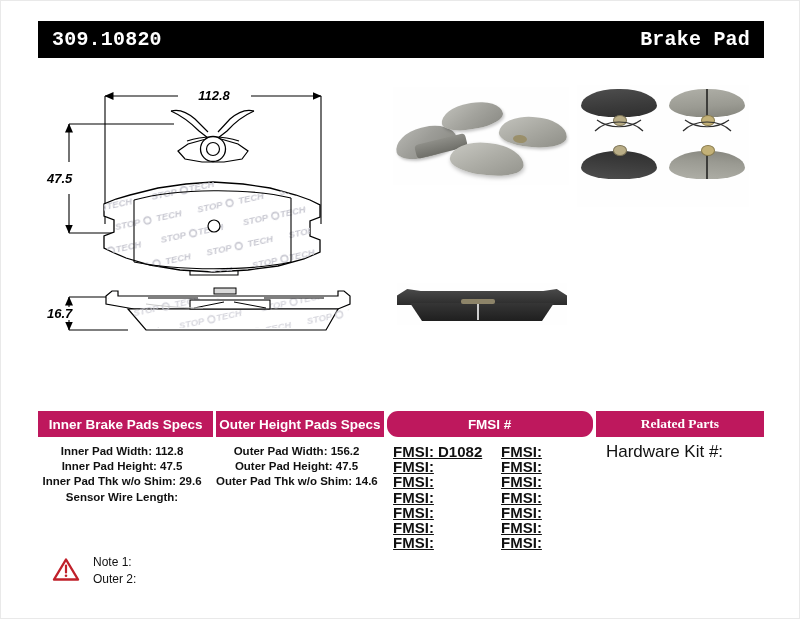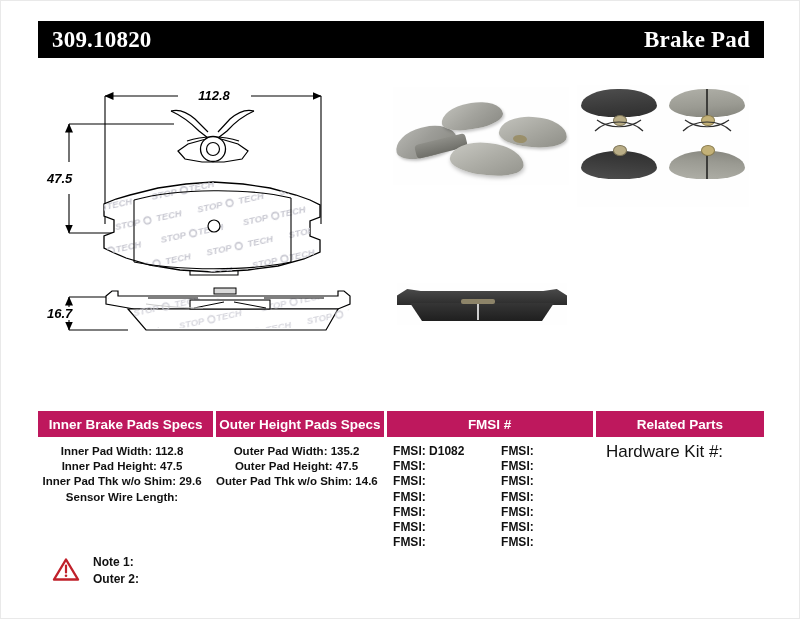--- a/index.html
+++ b/index.html
@@ -9,22 +9,22 @@
     position:relative;overflow:hidden;
     -webkit-font-smoothing:antialiased;
   }
   .page{position:absolute;left:0;top:0;width:800px;height:619px;
         border:1px solid #e9e9e9;box-sizing:border-box;background:#fff;}
 
   
   .hdr{position:absolute;left:37px;top:20px;width:726px;height:37px;
        background:#000;display:flex;align-items:center;
        justify-content:space-between;padding:0 14px;box-sizing:border-box;}
-  .hdr span{color:#fff;font-size:23px;font-weight:bold;letter-spacing:.2px;
-            font-family:Liberation Serif, serif;}
+  .hdr span{color:#fff;font-size:20px;font-weight:bold;letter-spacing:.2px;
+            font-family:Liberation Mono, monospace;}
 
   
   .draw{position:absolute;left:37px;top:75px;width:345px;height:290px;}
   svg{display:block;overflow:visible;}
   .dimtxt{font-family:"Liberation Sans", sans-serif;font-size:13px;
           font-weight:bold;font-style:italic;fill:#000;}
 
   
   .photo{position:absolute;background:#fefefe;}
   .pad{position:absolute;border-radius:48% 48% 45% 45%/60% 60% 40% 40%;}
@@ -35,27 +35,27 @@
   .th{background:#be185d;color:#fff;font-size:13.5px;font-weight:bold;
       display:flex;align-items:center;justify-content:center;
       margin-right:3px;box-sizing:border-box;}
   .th:last-child{margin-right:0;}
   .tbody{display:flex;margin-top:7px;}
   .tcol{box-sizing:border-box;margin-right:3px;}
   .tcol:last-child{margin-right:0;}
   .spec{font-size:11.5px;font-weight:bold;color:#111;
         line-height:15.2px;text-align:center;padding-right:7px;white-space:nowrap;}
   .fmsiwrap{display:flex;}
-  .fmsicol{font-size:12px;font-weight:bold;color:#111;line-height:15.2px;white-space:nowrap;}
+  .fmsicol{font-size:15px;font-weight:bold;color:#111;line-height:15.2px;white-space:nowrap;text-decoration:underline;}
   .rel{font-size:17px;font-weight:normal;color:#111;line-height:15.2px;padding-left:10px;}
 
   
   .notes{position:absolute;left:52px;top:553px;display:flex;align-items:flex-start;}
   .warn{width:26px;height:23px;margin-right:14px;margin-top:4px;flex:none;}
-  .notetxt div{font-size:12px;font-weight:bold;color:#111;line-height:17px;}
+  .notetxt div{font-size:12px;font-weight:normal;color:#111;line-height:17px;}
 </style>
 </head>
 <body>
 
 <div class="page">
 
   <div class="hdr">
     <span>309.10820</span>
     <span>Brake Pad</span>
   </div>
@@ -235,35 +235,35 @@
          clip-path:polygon(2% 0,98% 0,90% 100%,10% 100%);"></div>
     <div style="position:absolute;left:64px;top:16px;width:34px;height:5px;
          background:#8d8469;border-radius:2px;"></div>
     <div style="position:absolute;left:80px;top:21px;width:2px;height:16px;background:#cfcfcf;"></div>
   </div>
 
   <div class="tbl">
     <div class="thead">
       <div class="th" style="width:176px;">Inner Brake Pads Specs</div>
       <div class="th" style="width:168px;">Outer Height Pads Specs</div>
-      <div class="th" style="width:207px;">FMSI #</div>
-      <div class="th" style="width:169px;">Related Parts</div>
+      <div class="th" style="width:207px;border-radius:11px;">FMSI #</div>
+      <div class="th" style="width:169px;font-family:Liberation Serif, serif;">Related Parts</div>
     </div>
 
     <div class="tbody">
 
       <div class="tcol" style="width:176px;">
         <div class="spec">Inner Pad Width: 112.8</div>
         <div class="spec">Inner Pad Height: 47.5</div>
         <div class="spec">Inner Pad Thk w/o Shim: 29.6</div>
         <div class="spec">Sensor Wire Length:</div>
       </div>
 
       <div class="tcol" style="width:168px;">
-        <div class="spec">Outer Pad Width: 135.2</div>
+        <div class="spec">Outer Pad Width: 156.2</div>
         <div class="spec">Outer Pad Height: 47.5</div>
         <div class="spec">Outer Pad Thk w/o Shim: 14.6</div>
       </div>
 
       <div class="tcol" style="width:207px;">
         <div class="fmsiwrap">
           <div class="fmsicol" style="width:108px;padding-left:6px;">
             <div>FMSI:  D1082</div>
             <div>FMSI:</div>
             <div>FMSI:</div>

